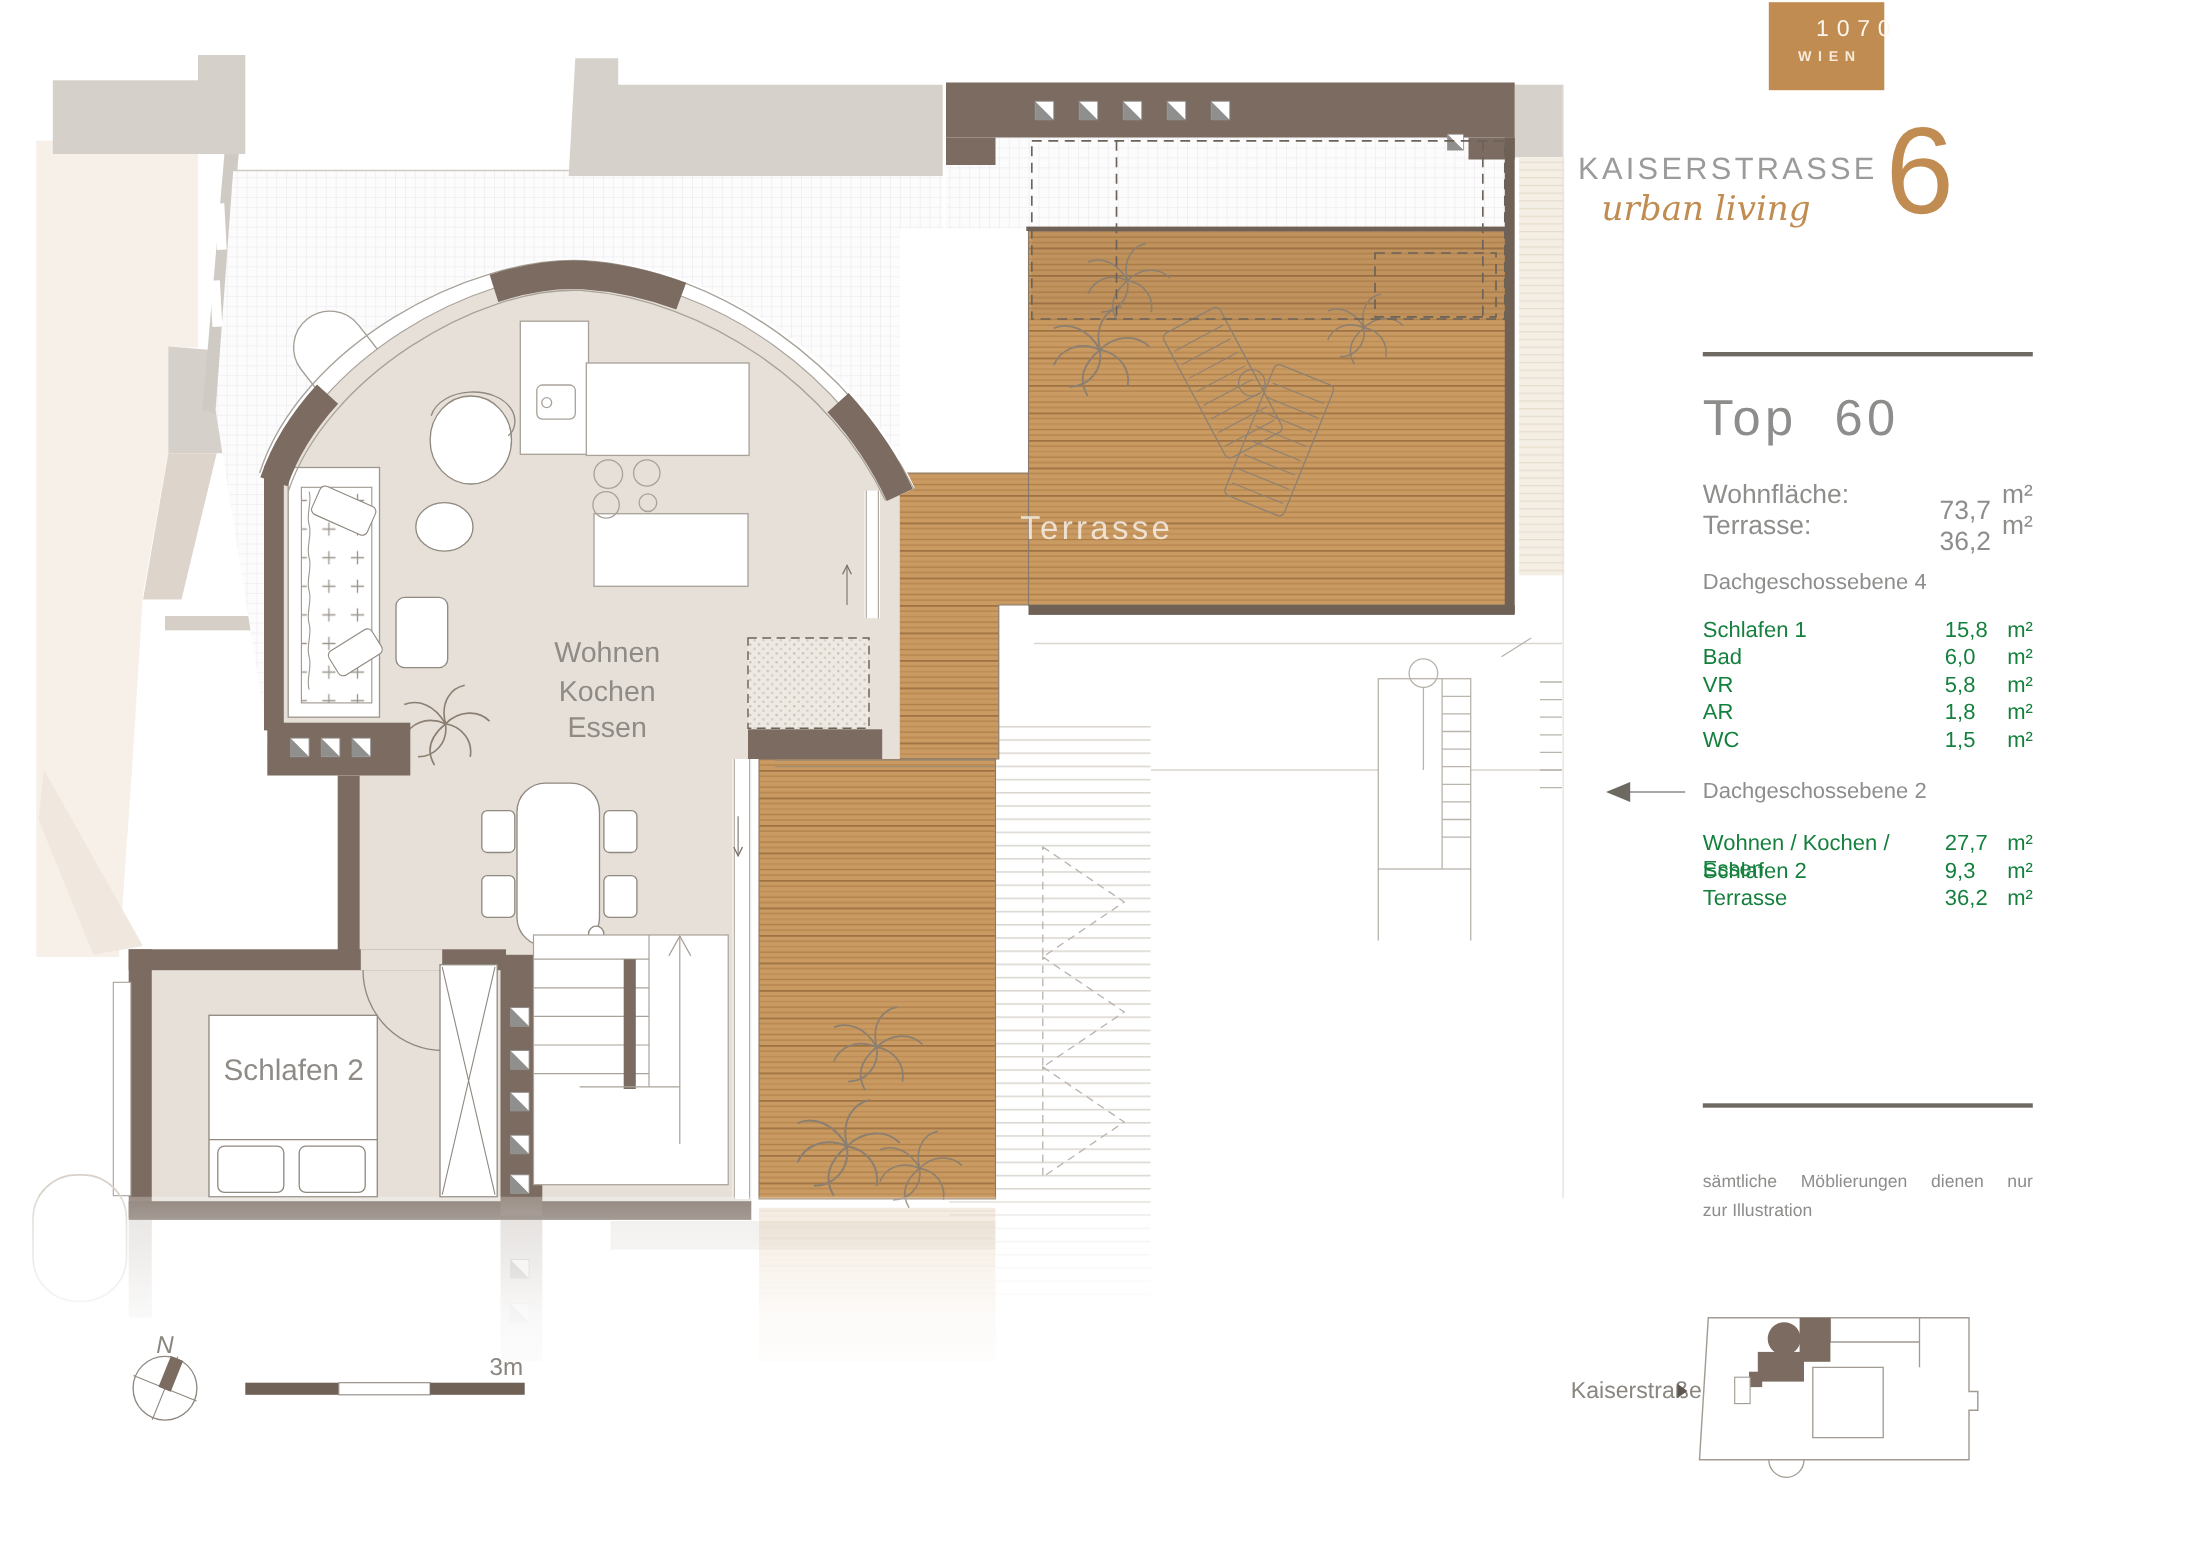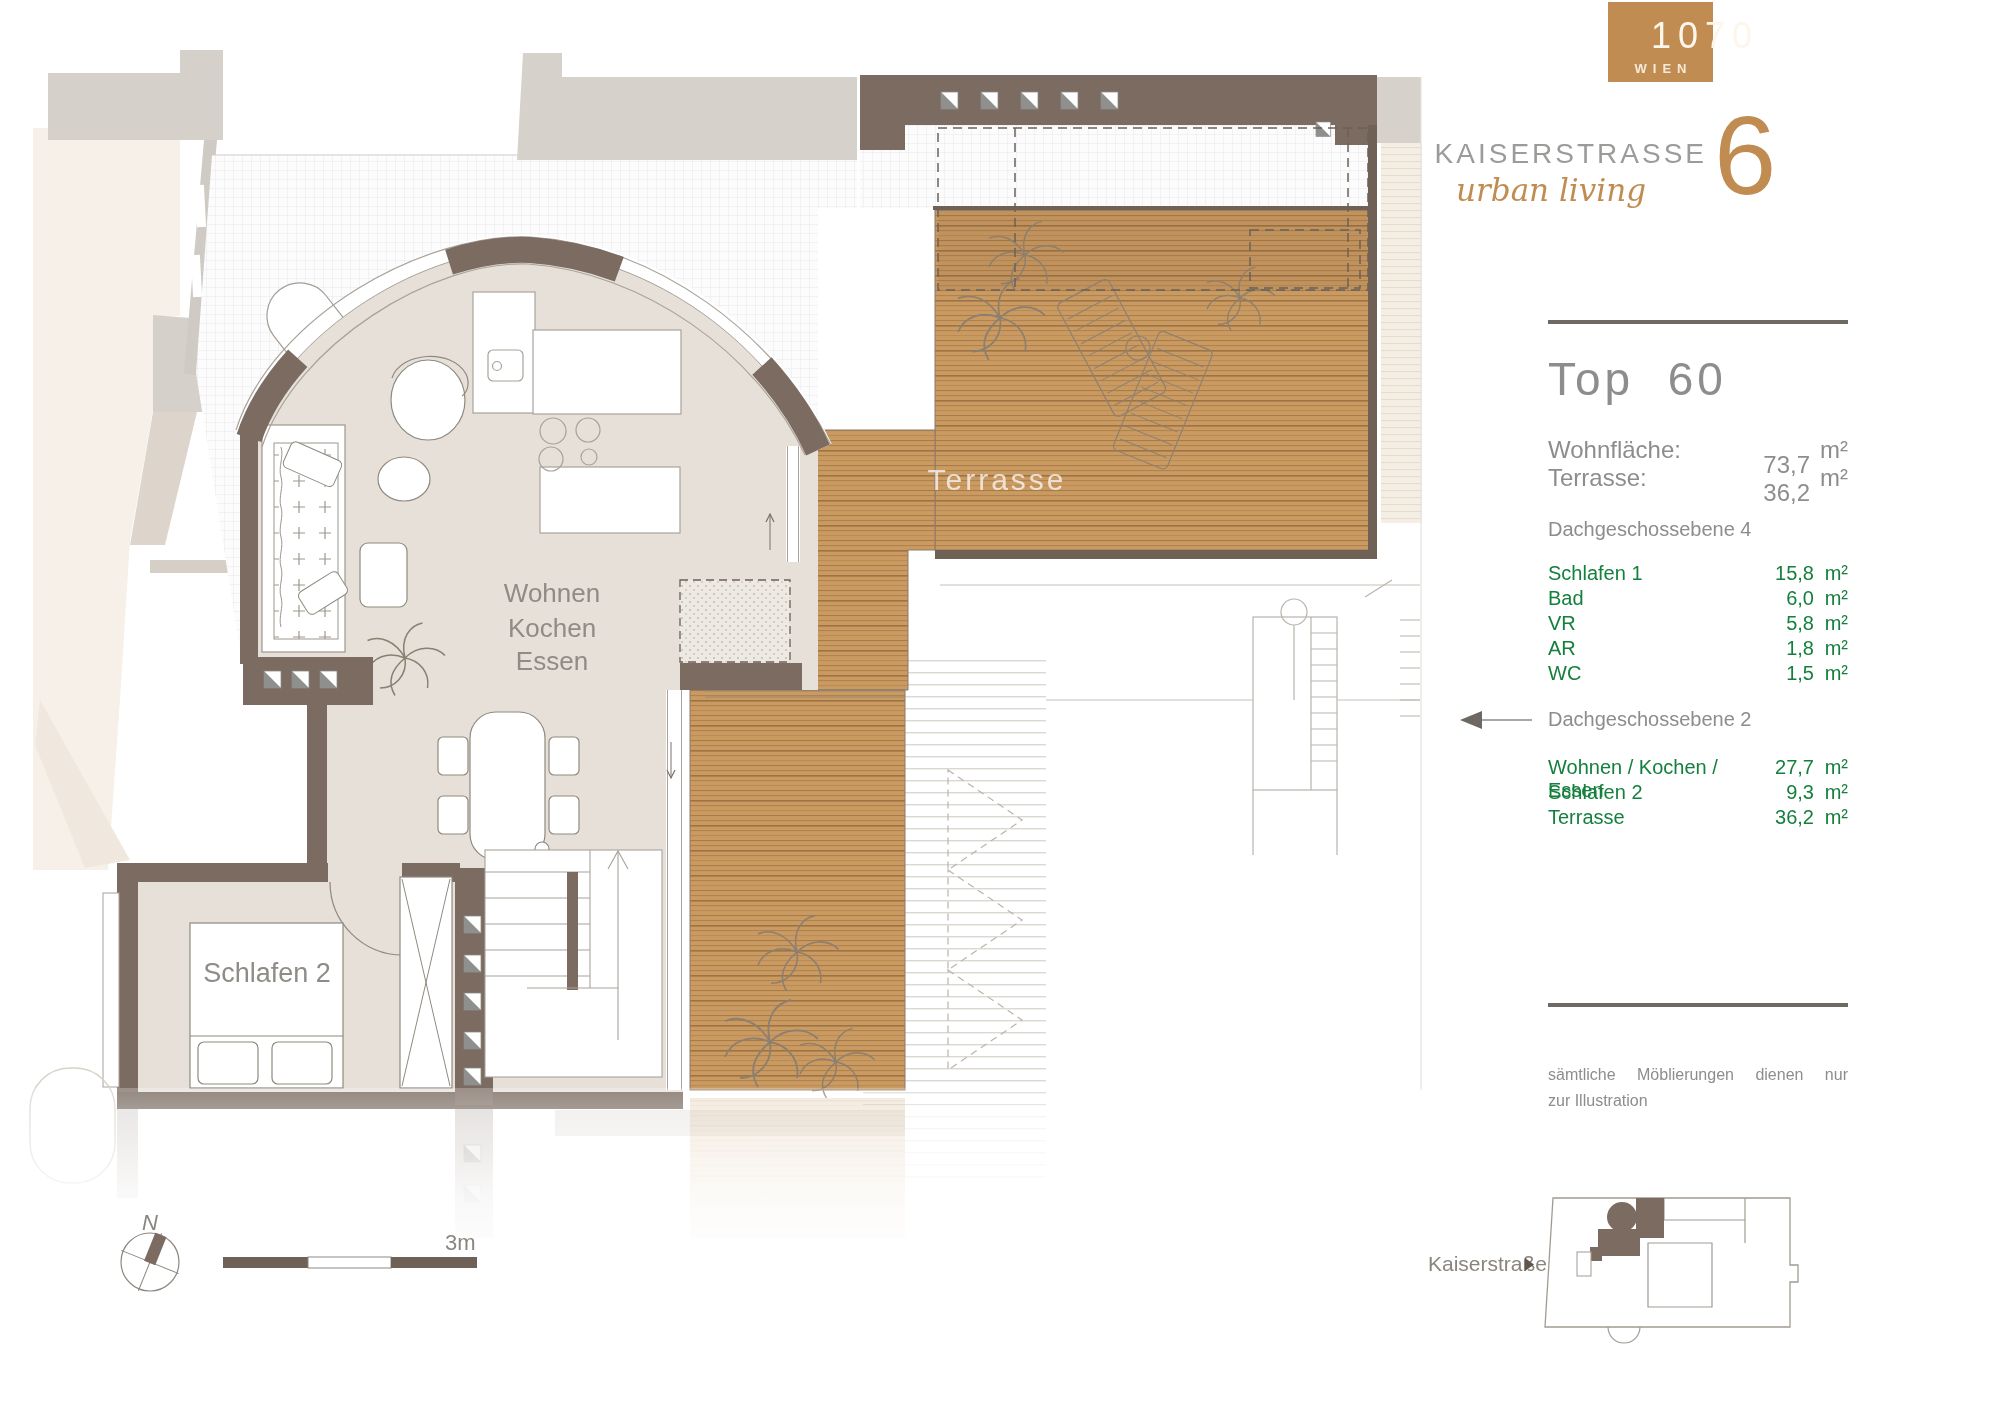--- a/index.html
+++ b/index.html
@@ -2,39 +2,39 @@
 <html><head>
 <meta charset="utf-8">
 <style>
   html,body{margin:0;padding:0;background:#fff;}
   body{width:2000px;height:1414px;position:relative;overflow:hidden;
        font-family:"Liberation Sans",sans-serif;}
   .abs{position:absolute;}
   
   .logo-sq{left:1608px;top:2px;width:105px;height:80px;background:#c18c51;
            color:#fdf6ec;text-align:center;}
-  .logo-sq .d{font-size:36px;letter-spacing:7px;padding-top:13px;padding-left:7px;margin-left:36px;}
+  .logo-sq .d{font-size:21px;letter-spacing:7px;padding-top:13px;padding-left:7px;margin-left:36px;}
   .logo-sq .c{font-size:13px;letter-spacing:6px;padding-top:4px;padding-left:6px;color:#f6ead8;font-weight:bold;}
   .brand-name{left:1395px;top:138px;width:312px;text-align:right;font-size:28px;
               letter-spacing:3px;color:#9b9b99;font-weight:400;}
   .brand-tag{left:1395px;top:172px;width:312px;text-align:center;font-size:31px;
              color:#c18c51;font-family:"DejaVu Serif",serif;font-style:italic;}
   .brand-num{left:1714px;top:100px;font-size:112px;color:#c18c51;font-weight:400;line-height:1;}
   
   .rule{left:1548px;width:300px;height:4px;background:#6f6963;}
   .title{left:1548px;top:352px;width:300px;font-size:46px;letter-spacing:4px;
          color:#8d8d8b;white-space:pre;}
   .sumrow{left:1548px;width:300px;display:flex;color:#8d8d8b;font-size:24px;}
   .sumrow .lab{flex:1;}
   .sumrow .val{width:56px;text-align:right;margin-top:15px;}
   .sumrow .un{width:38px;text-align:right;}
   .heading{left:1548px;width:300px;color:#8d8d8b;font-size:20px;}
   .room-row{left:1548px;width:300px;display:flex;color:#15803d;font-size:20px;height:25px;}
   .room-row .lab{flex:1;}
-  .room-row .val{width:46px;text-align:right;}
+  .room-row .val{width:46px;}
   .room-row .un{width:34px;text-align:right;}
   .note{left:1548px;top:1062px;width:300px;color:#8d8d8b;font-size:16px;line-height:26px;}
   .note .l1{text-align:justify;text-align-last:justify;}
   svg text{font-family:"Liberation Sans",sans-serif;}
 </style>
 </head>
 <body>
 
 <svg class="abs" style="left:0;top:0" width="2000" height="1414" viewBox="0 0 2000 1414">
   <defs>

